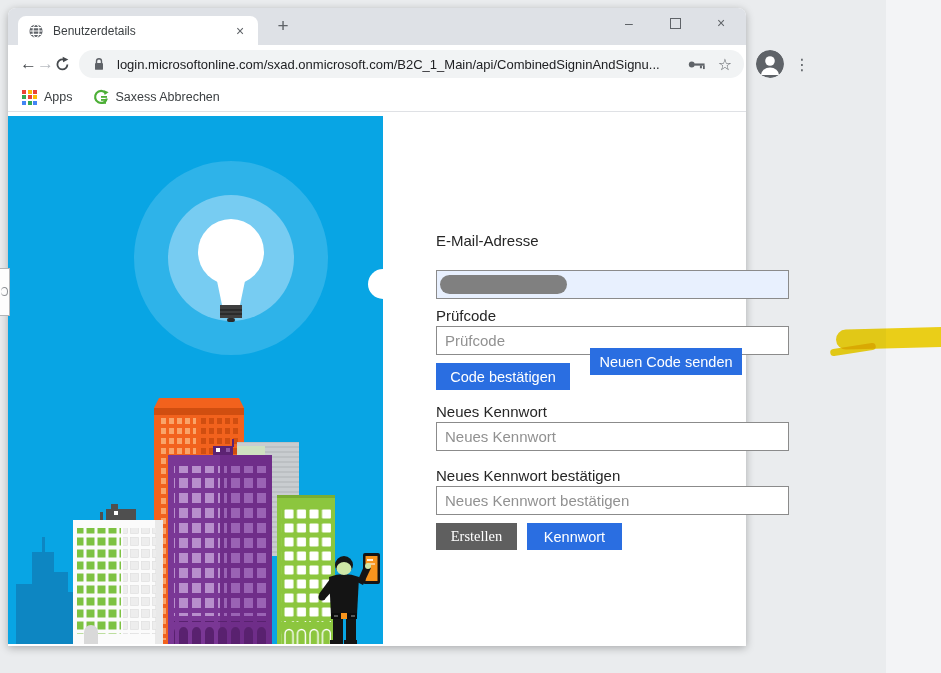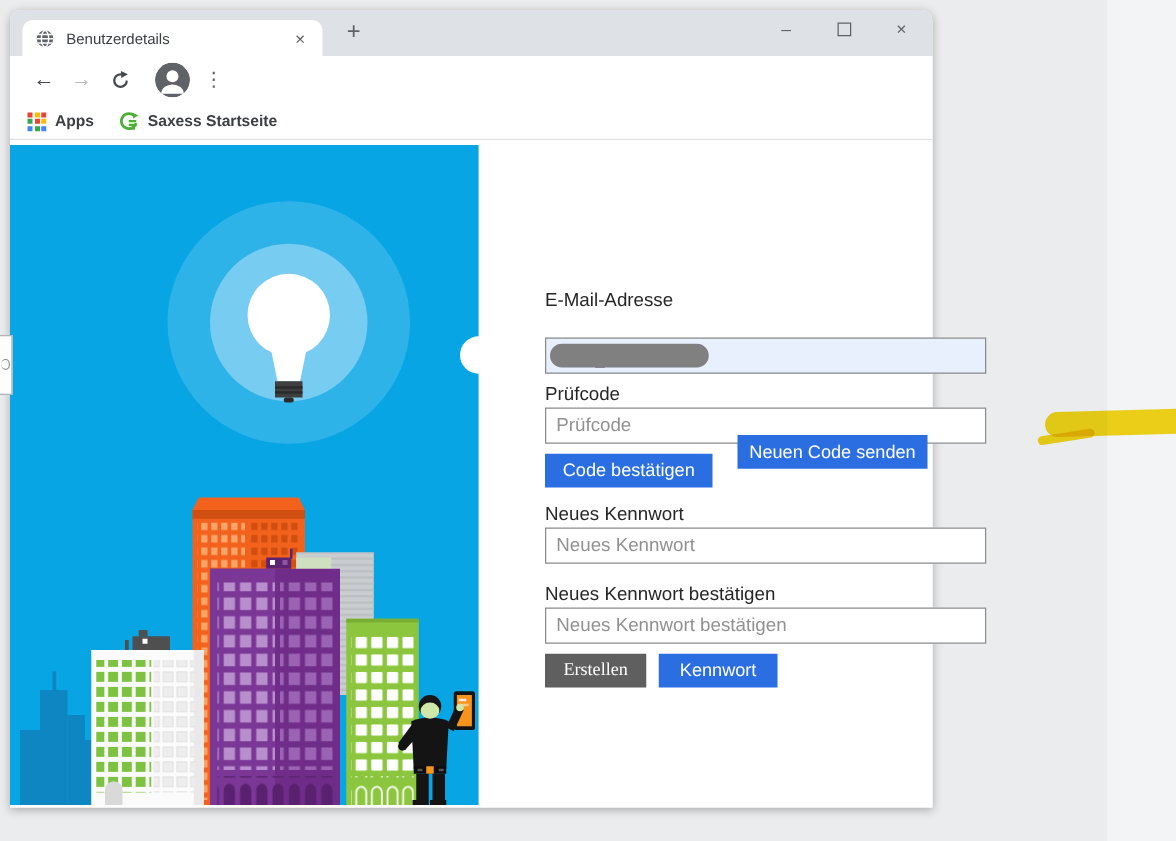--- a/index.html
+++ b/index.html
@@ -27,21 +27,21 @@
   .omnibox{flex:0 0 665px;margin-left:8px;height:28px;background:#f1f3f4;border-radius:14px;
            display:flex;align-items:center;padding:0 12px;box-sizing:border-box;}
   .omnibox-url{margin-left:10px;font-size:13px;color:#202124;white-space:nowrap;overflow:hidden;flex:1;}
   .omni-icon{flex:0 0 auto;display:flex;align-items:center;margin-left:12px;}
   .star{font-size:16px;color:#5f6368;}
   .avatar{margin-left:12px;width:28px;height:28px;border-radius:50%;overflow:hidden;flex:0 0 28px;}
   .menu-btn{margin:0 6px 0 10px;color:#5f6368;font-size:16px;width:18px;text-align:center;}
   .bookmarksbar{position:absolute;left:0;top:75px;right:0;height:29px;background:#fff;
                 border-bottom:1px solid #dfe1e5;display:flex;align-items:center;padding-left:14px;box-sizing:border-box;}
   .bm-item{display:flex;align-items:center;margin-right:20px;}
-  .bm-label{margin-left:7px;font-size:12.5px;color:#3c4043;font-weight:bold;}
+  .bm-label{margin-left:7px;font-size:12.5px;color:#3c4043;}
   .apps-grid{display:grid;grid-template-columns:repeat(3,4px);grid-gap:1.5px;}
   .apps-grid span{width:4px;height:4px;display:block;}
   
   .content{position:absolute;left:0;top:105px;right:0;bottom:0;background:#fff;overflow:visible;}
   .illustration{position:absolute;left:0;top:3px;width:375px;height:528px;}
   .notch{position:absolute;left:360px;top:156px;width:30px;height:30px;border-radius:50%;background:#fff;}
   
   .form{position:absolute;left:428px;top:0;width:360px;}
   .f-label{position:absolute;left:0;font-size:15px;color:#262626;white-space:nowrap;}
   .f-input{position:absolute;left:0;width:353px;height:29px;box-sizing:border-box;
@@ -95,20 +95,36 @@
 
     <div class="toolbar">
       <span class="nav-btn">←</span>
       <span class="nav-btn disabled">→</span>
       <span class="reload-btn">
         <svg width="17" height="17" viewBox="0 0 18 18">
           <path d="M14.2,9 A5.3,5.3 0 1 1 9.6,3.7" stroke="#45494d" stroke-width="1.9" fill="none"></path>
           <polygon points="9.2,0.8 15.2,3.6 9.6,6.7" fill="#45494d"></polygon>
         </svg>
       </span>
+      <div class="omnibox">
+        <svg width="16" height="16" viewBox="0 0 18 18">
+          <rect x="4.5" y="8" width="9" height="7.5" rx="1" fill="#5f6368"></rect>
+          <path d="M6.2,8 V5.8 a2.8,2.8 0 0 1 5.6,0 V8" stroke="#5f6368" stroke-width="1.6" fill="none"></path>
+        </svg>
+        <span class="omnibox-url">login.microsoftonline.com/sxad.onmicrosoft.com/B2C_1_Main/api/CombinedSigninAndSignu...</span>
+        <span class="omni-icon">
+          <svg width="19" height="19" viewBox="0 0 20 20">
+            <circle cx="5" cy="10" r="3.1" fill="#5f6368"></circle>
+            <rect x="7.5" y="8.9" width="11" height="2.3" fill="#5f6368"></rect>
+            <rect x="13.6" y="11" width="2.1" height="3" fill="#5f6368"></rect>
+            <rect x="16.8" y="11" width="1.9" height="3.8" fill="#5f6368"></rect>
+          </svg>
+        </span>
+        <span class="omni-icon star">☆</span>
+      </div>
       <span class="avatar">
         <svg width="28" height="28" viewBox="0 0 28 28">
           <circle cx="14" cy="14" r="14" fill="#5f6368"></circle>
           <circle cx="14" cy="11" r="4.8" fill="#fff"></circle>
           <path d="M5,25 a9,7.5 0 0 1 18,0 z" fill="#fff"></path>
         </svg>
       </span>
       <span class="menu-btn">⋮</span>
     </div>
 
@@ -128,21 +144,21 @@
         <span class="bm-label">Apps</span>
       </span>
       <span class="bm-item">
         <svg width="16" height="16" viewBox="0 0 16 16">
           <path d="M12.8,4.2 A6,6 0 1 0 13.9,9.5" stroke="#4caf36" stroke-width="2.2" fill="none"></path>
           <polygon points="11.2,1.2 15.6,3.2 11.6,6" fill="#4caf36"></polygon>
           <rect x="8" y="7" width="6" height="1.8" fill="#4caf36"></rect>
           <rect x="8" y="10" width="6" height="1.8" fill="#4caf36"></rect>
           <rect x="8" y="13" width="5" height="1.8" fill="#4caf36"></rect>
         </svg>
-        <span class="bm-label">Saxess Startseite</span>
+        <span class="bm-label">Saxess Abbrechen</span>
       </span>
     </div>
 
     <div class="content">
 
       <svg class="illustration" viewBox="0 0 375 528" preserveAspectRatio="none">
         <defs>
           <pattern id="ow1" width="8" height="10" patternUnits="userSpaceOnUse">
               <rect x="1" y="2" width="5" height="6" fill="#f9a469"></rect>
             </pattern>

